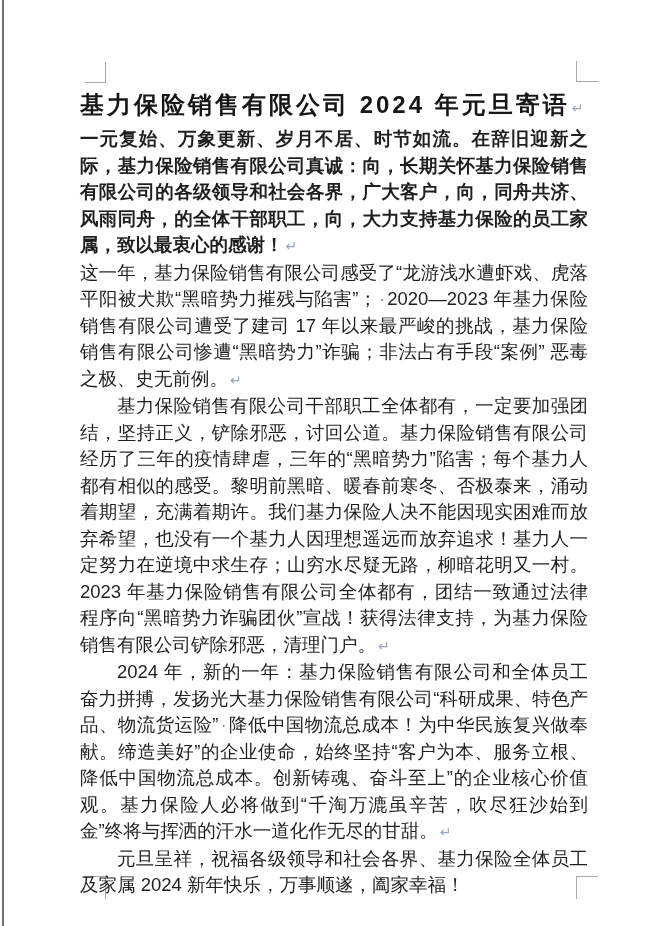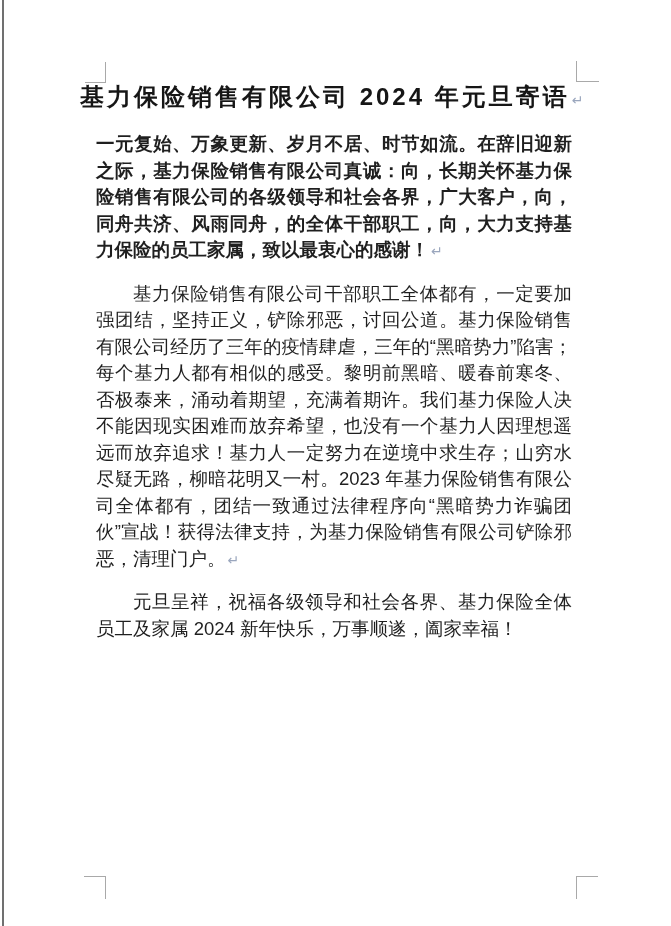--- a/index.html
+++ b/index.html
@@ -20,25 +20,25 @@
   .page{position:absolute;inset:0;background:#fff;}
   .page-edge{position:absolute;left:2px;top:0;width:2px;height:926px;background:var(--edge);}
   .crop{position:absolute;}
   .crop.tl{left:85px;top:62px;width:20px;height:20px;border-right:1px solid var(--crop);border-bottom:1px solid var(--crop);}
   .crop.tr{left:576px;top:61px;width:22px;height:20px;border-left:1px solid var(--crop);border-bottom:1px solid var(--crop);}
   .crop.bl{left:84px;top:876px;width:21px;height:22px;border-right:1px solid var(--crop);border-top:1px solid var(--crop);}
   .crop.br{left:576px;top:876px;width:21px;height:22px;border-left:1px solid var(--crop);border-top:1px solid var(--crop);}
   .content{position:absolute;left:80px;top:82px;width:508px;color:var(--ink);}
   .doc-title{
     font-size:24px;font-weight:bold;letter-spacing:3px;line-height:29px;
-    margin:0 0 3px 0;white-space:nowrap;color:#161616;
+    margin:8px 0 3px 0;white-space:nowrap;color:#161616;
   }
   .doc-title .pmark{letter-spacing:0;}
   p.para{
-    margin:16px;font-size:18.5px;line-height:26.5px;
+    margin:0;font-size:18.5px;line-height:26.5px;
     text-align:justify;text-justify:inter-character;
     color:var(--ink);
   }
   p.para.bold{font-weight:bold;}
   p.para.indent{text-indent:2em;}
   .pmark{color:var(--pmark);font-size:14px;padding-left:2px;font-weight:normal;}
   .space-dot{color:var(--dot);padding:0 2px;}
 </style>
 </head>
 <body>
@@ -48,17 +48,19 @@
 
   <div class="crop tl"></div>
   <div class="crop tr"></div>
   <div class="crop bl"></div>
   <div class="crop br"></div>
 
   <div class="content">
     <h1 class="doc-title"><span>基力保险销售有限公司 2024 年元旦寄语</span><span class="pmark">↵</span></h1>
     <div id="paragraphs">
         <p class="para bold"><span>一元复始、万象更新、岁月不居、时节如流。在辞旧迎新之际，基力保险销售有限公司真诚：向，长期关怀基力保险销售有限公司的各级领导和社会各界，广大客户，向，同舟共济、风雨同舟，的全体干部职工，向，大力支持基力保险的员工家属，致以最衷心的感谢！</span><span class="pmark">↵</span></p>
+        <p class="para"><span>这一年，基力保险销售有限公司感受了“龙游浅水遭虾戏、虎落平阳被犬欺“黑暗势力摧残与陷害”；</span><span class="space-dot">·</span><span>2020—2023 年基力保险销售有限公司遭受了建司 17 年以来最严峻的挑战，基力保险销售有限公司惨遭“黑暗势力”诈骗；非法占有手段“案例” 恶毒之极、史无前例。</span><span class="pmark">↵</span></p>
         <p class="para indent"><span>基力保险销售有限公司干部职工全体都有，一定要加强团结，坚持正义，铲除邪恶，讨回公道。基力保险销售有限公司经历了三年的疫情肆虐，三年的“黑暗势力”陷害；每个基力人都有相似的感受。黎明前黑暗、暖春前寒冬、否极泰来，涌动着期望，充满着期许。我们基力保险人决不能因现实困难而放弃希望，也没有一个基力人因理想遥远而放弃追求！基力人一定努力在逆境中求生存；山穷水尽疑无路，柳暗花明又一村。2023 年基力保险销售有限公司全体都有，团结一致通过法律程序向“黑暗势力诈骗团伙”宣战！获得法律支持，为基力保险销售有限公司铲除邪恶，清理门户。</span><span class="pmark">↵</span></p>
+        <p class="para indent"><span>2024 年，新的一年：基力保险销售有限公司和全体员工奋力拼搏，发扬光大基力保险销售有限公司“科研成果、特色产品、物流货运险”</span><span class="space-dot">·</span><span>降低中国物流总成本！为中华民族复兴做奉献。缔造美好”的企业使命，始终坚持“客户为本、服务立根、降低中国物流总成本。创新铸魂、奋斗至上”的企业核心价值观。基力保险人必将做到“千淘万漉虽辛苦，吹尽狂沙始到金”终将与挥洒的汗水一道化作无尽的甘甜。</span><span class="pmark">↵</span></p>
         <p class="para indent"><span>元旦呈祥，祝福各级领导和社会各界、基力保险全体员工及家属 2024 新年快乐，万事顺遂，阖家幸福！</span></p>
       </div>
   </div>
 </div>
 
 </body></html>

